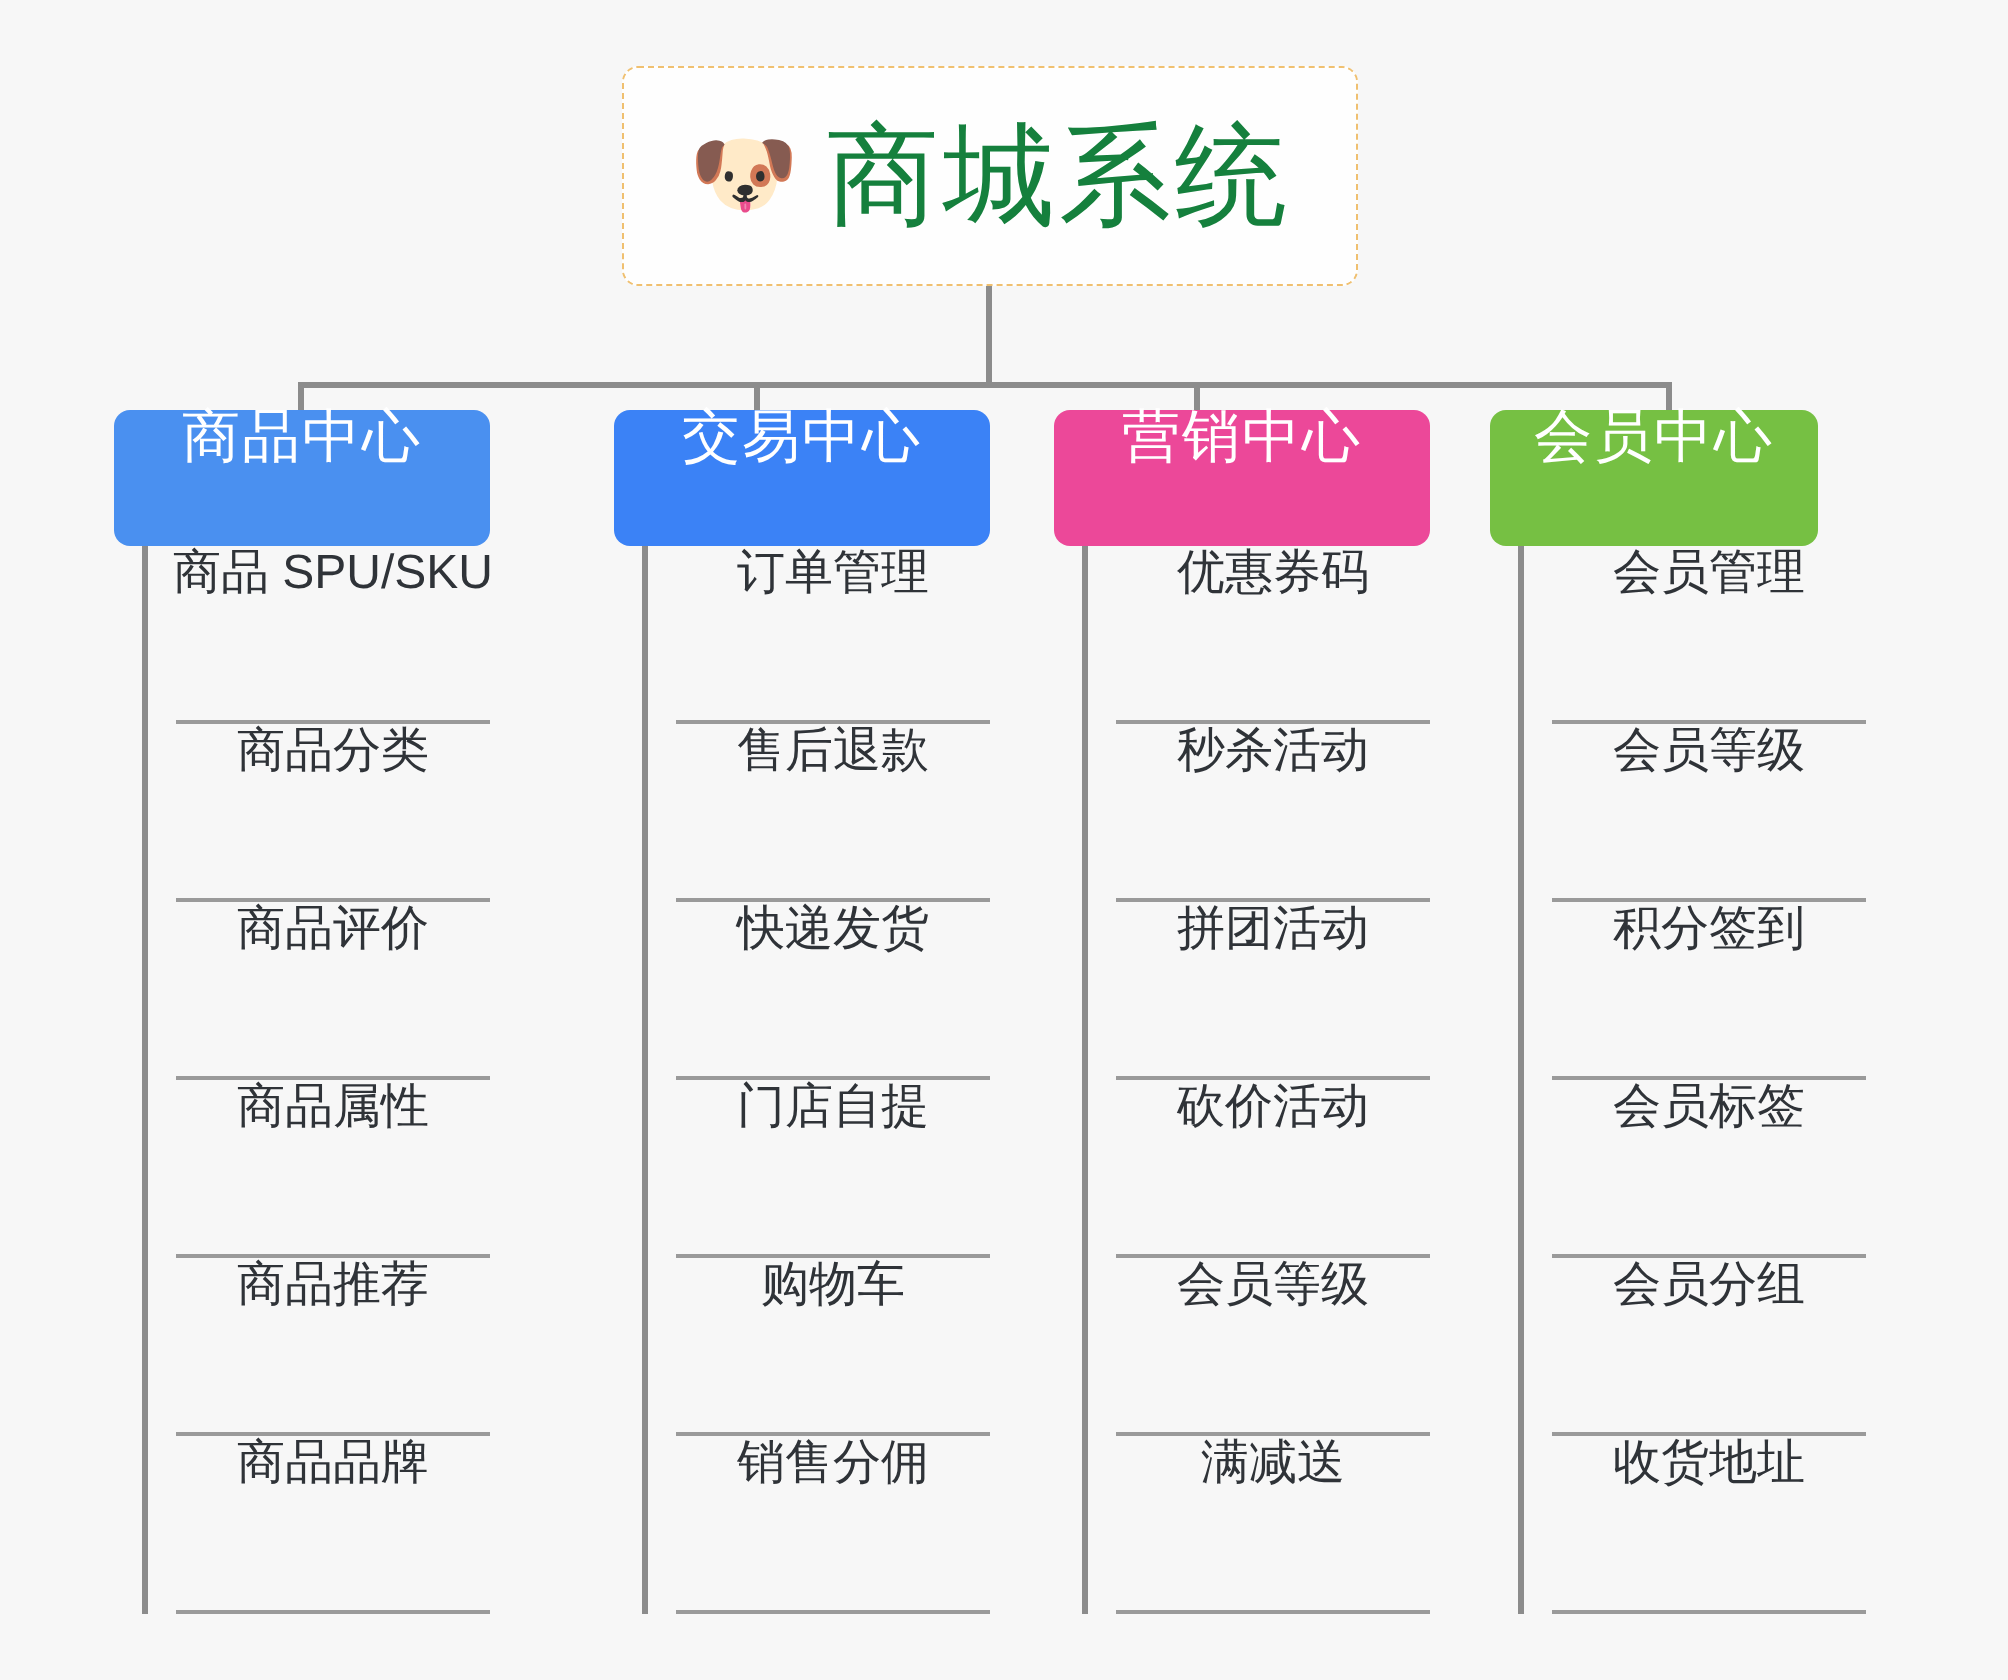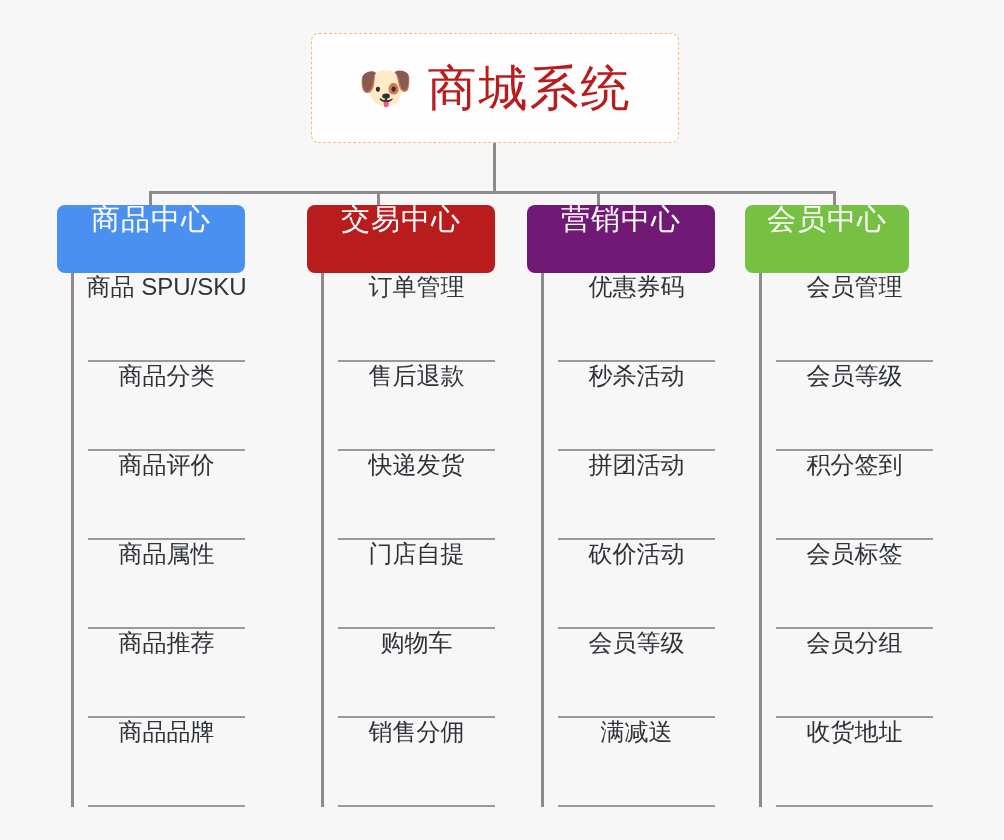--- a/index.html
+++ b/index.html
@@ -34,22 +34,22 @@
     align-items: center;
     justify-content: center;
     gap: 14px;
   }
   .root-emoji {
     font-size: 44px;
     line-height: 1;
     display: block;
   }
   .root-title {
-    font-size: 49px;
-    color: #b91c1c;
+    font-size: 56px;
+    color: #15803d;
     letter-spacing: 2px;
     line-height: 1;
     white-space: nowrap;
   }
 
   
   .conn {
     position: absolute;
     background: #8c8c8c;
   }
@@ -155,21 +155,21 @@
           </div>
           <div class="leaf-item">
             <span class="leaf-label">商品推荐</span>
           </div>
           <div class="leaf-item">
             <span class="leaf-label">商品品牌</span>
           </div>
         </div>
       </div>
       <div class="column" style="left: 307px; width: 188px;">
-        <div class="cat-box" style="background: #b91c1c; width: 188px;">
+        <div class="cat-box" style="background: #3b82f6; width: 188px;">
           <span class="cat-label">交易中心</span>
         </div>
         <div class="leaf-list">
           <div class="leaf-item">
             <span class="leaf-label">订单管理</span>
           </div>
           <div class="leaf-item">
             <span class="leaf-label">售后退款</span>
           </div>
           <div class="leaf-item">
@@ -180,21 +180,21 @@
           </div>
           <div class="leaf-item">
             <span class="leaf-label">购物车</span>
           </div>
           <div class="leaf-item">
             <span class="leaf-label">销售分佣</span>
           </div>
         </div>
       </div>
       <div class="column" style="left: 527px; width: 188px;">
-        <div class="cat-box" style="background: #701a75; width: 188px;">
+        <div class="cat-box" style="background: #ec4899; width: 188px;">
           <span class="cat-label">营销中心</span>
         </div>
         <div class="leaf-list">
           <div class="leaf-item">
             <span class="leaf-label">优惠券码</span>
           </div>
           <div class="leaf-item">
             <span class="leaf-label">秒杀活动</span>
           </div>
           <div class="leaf-item">

